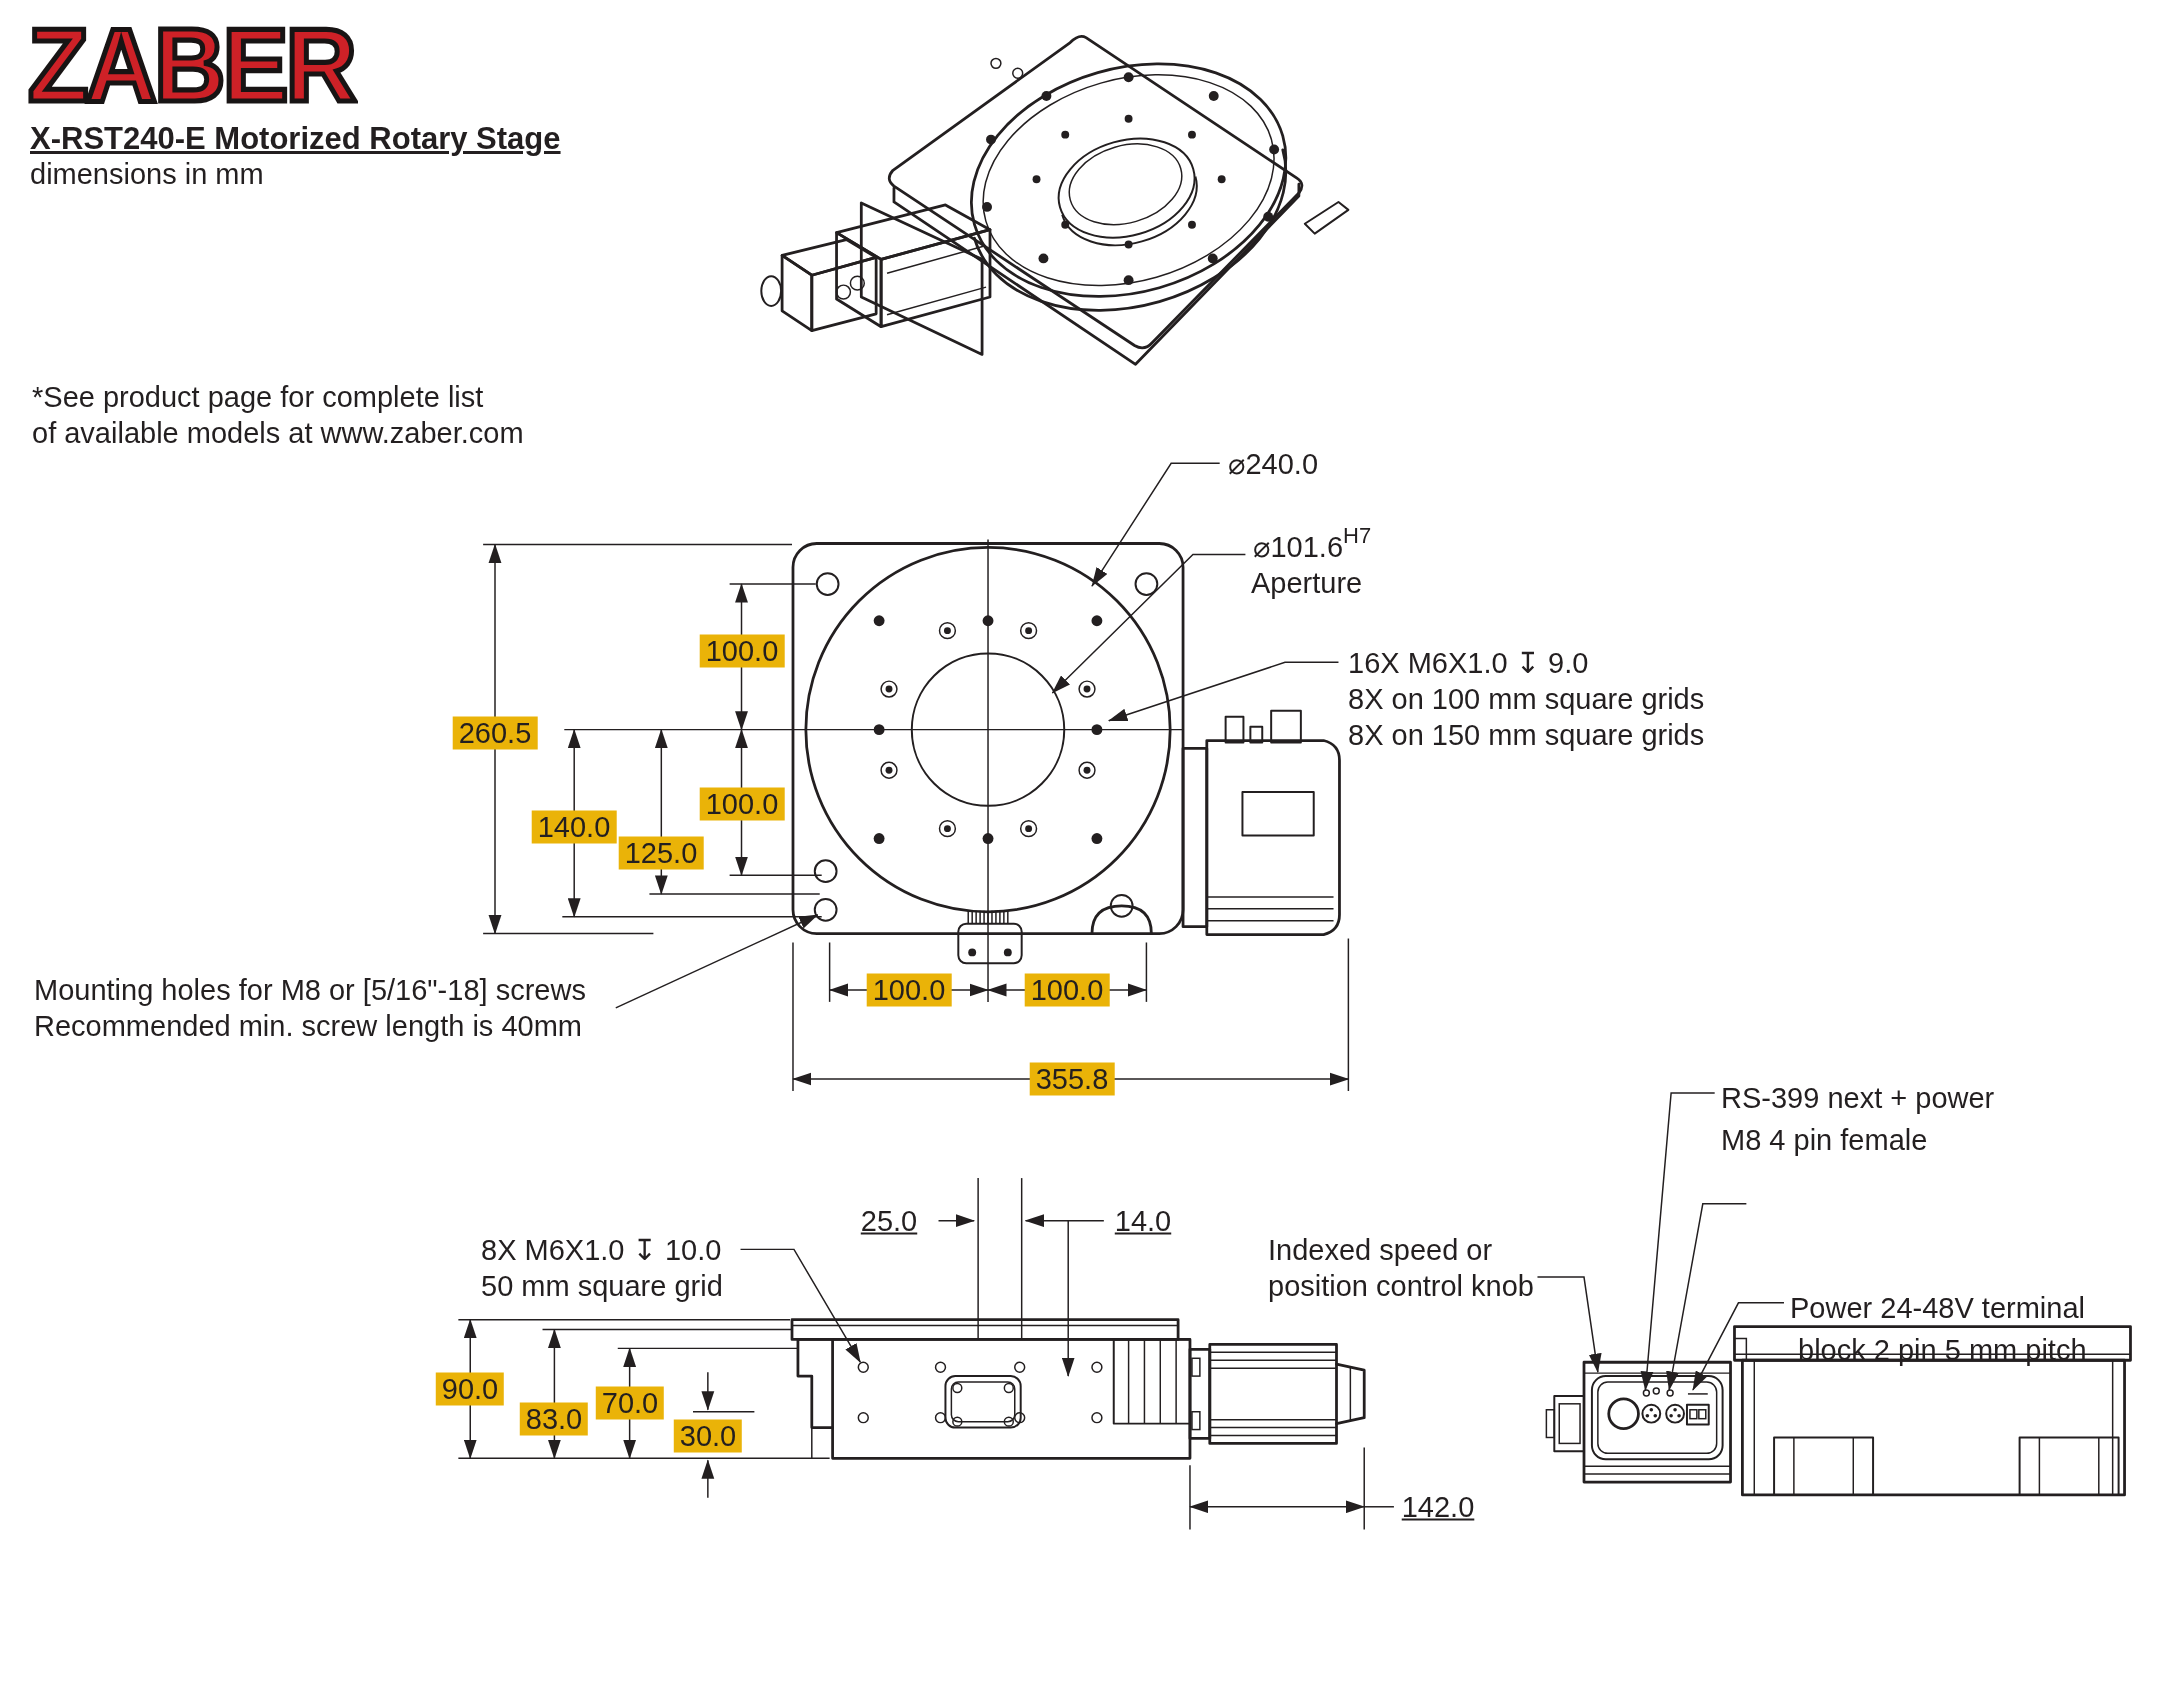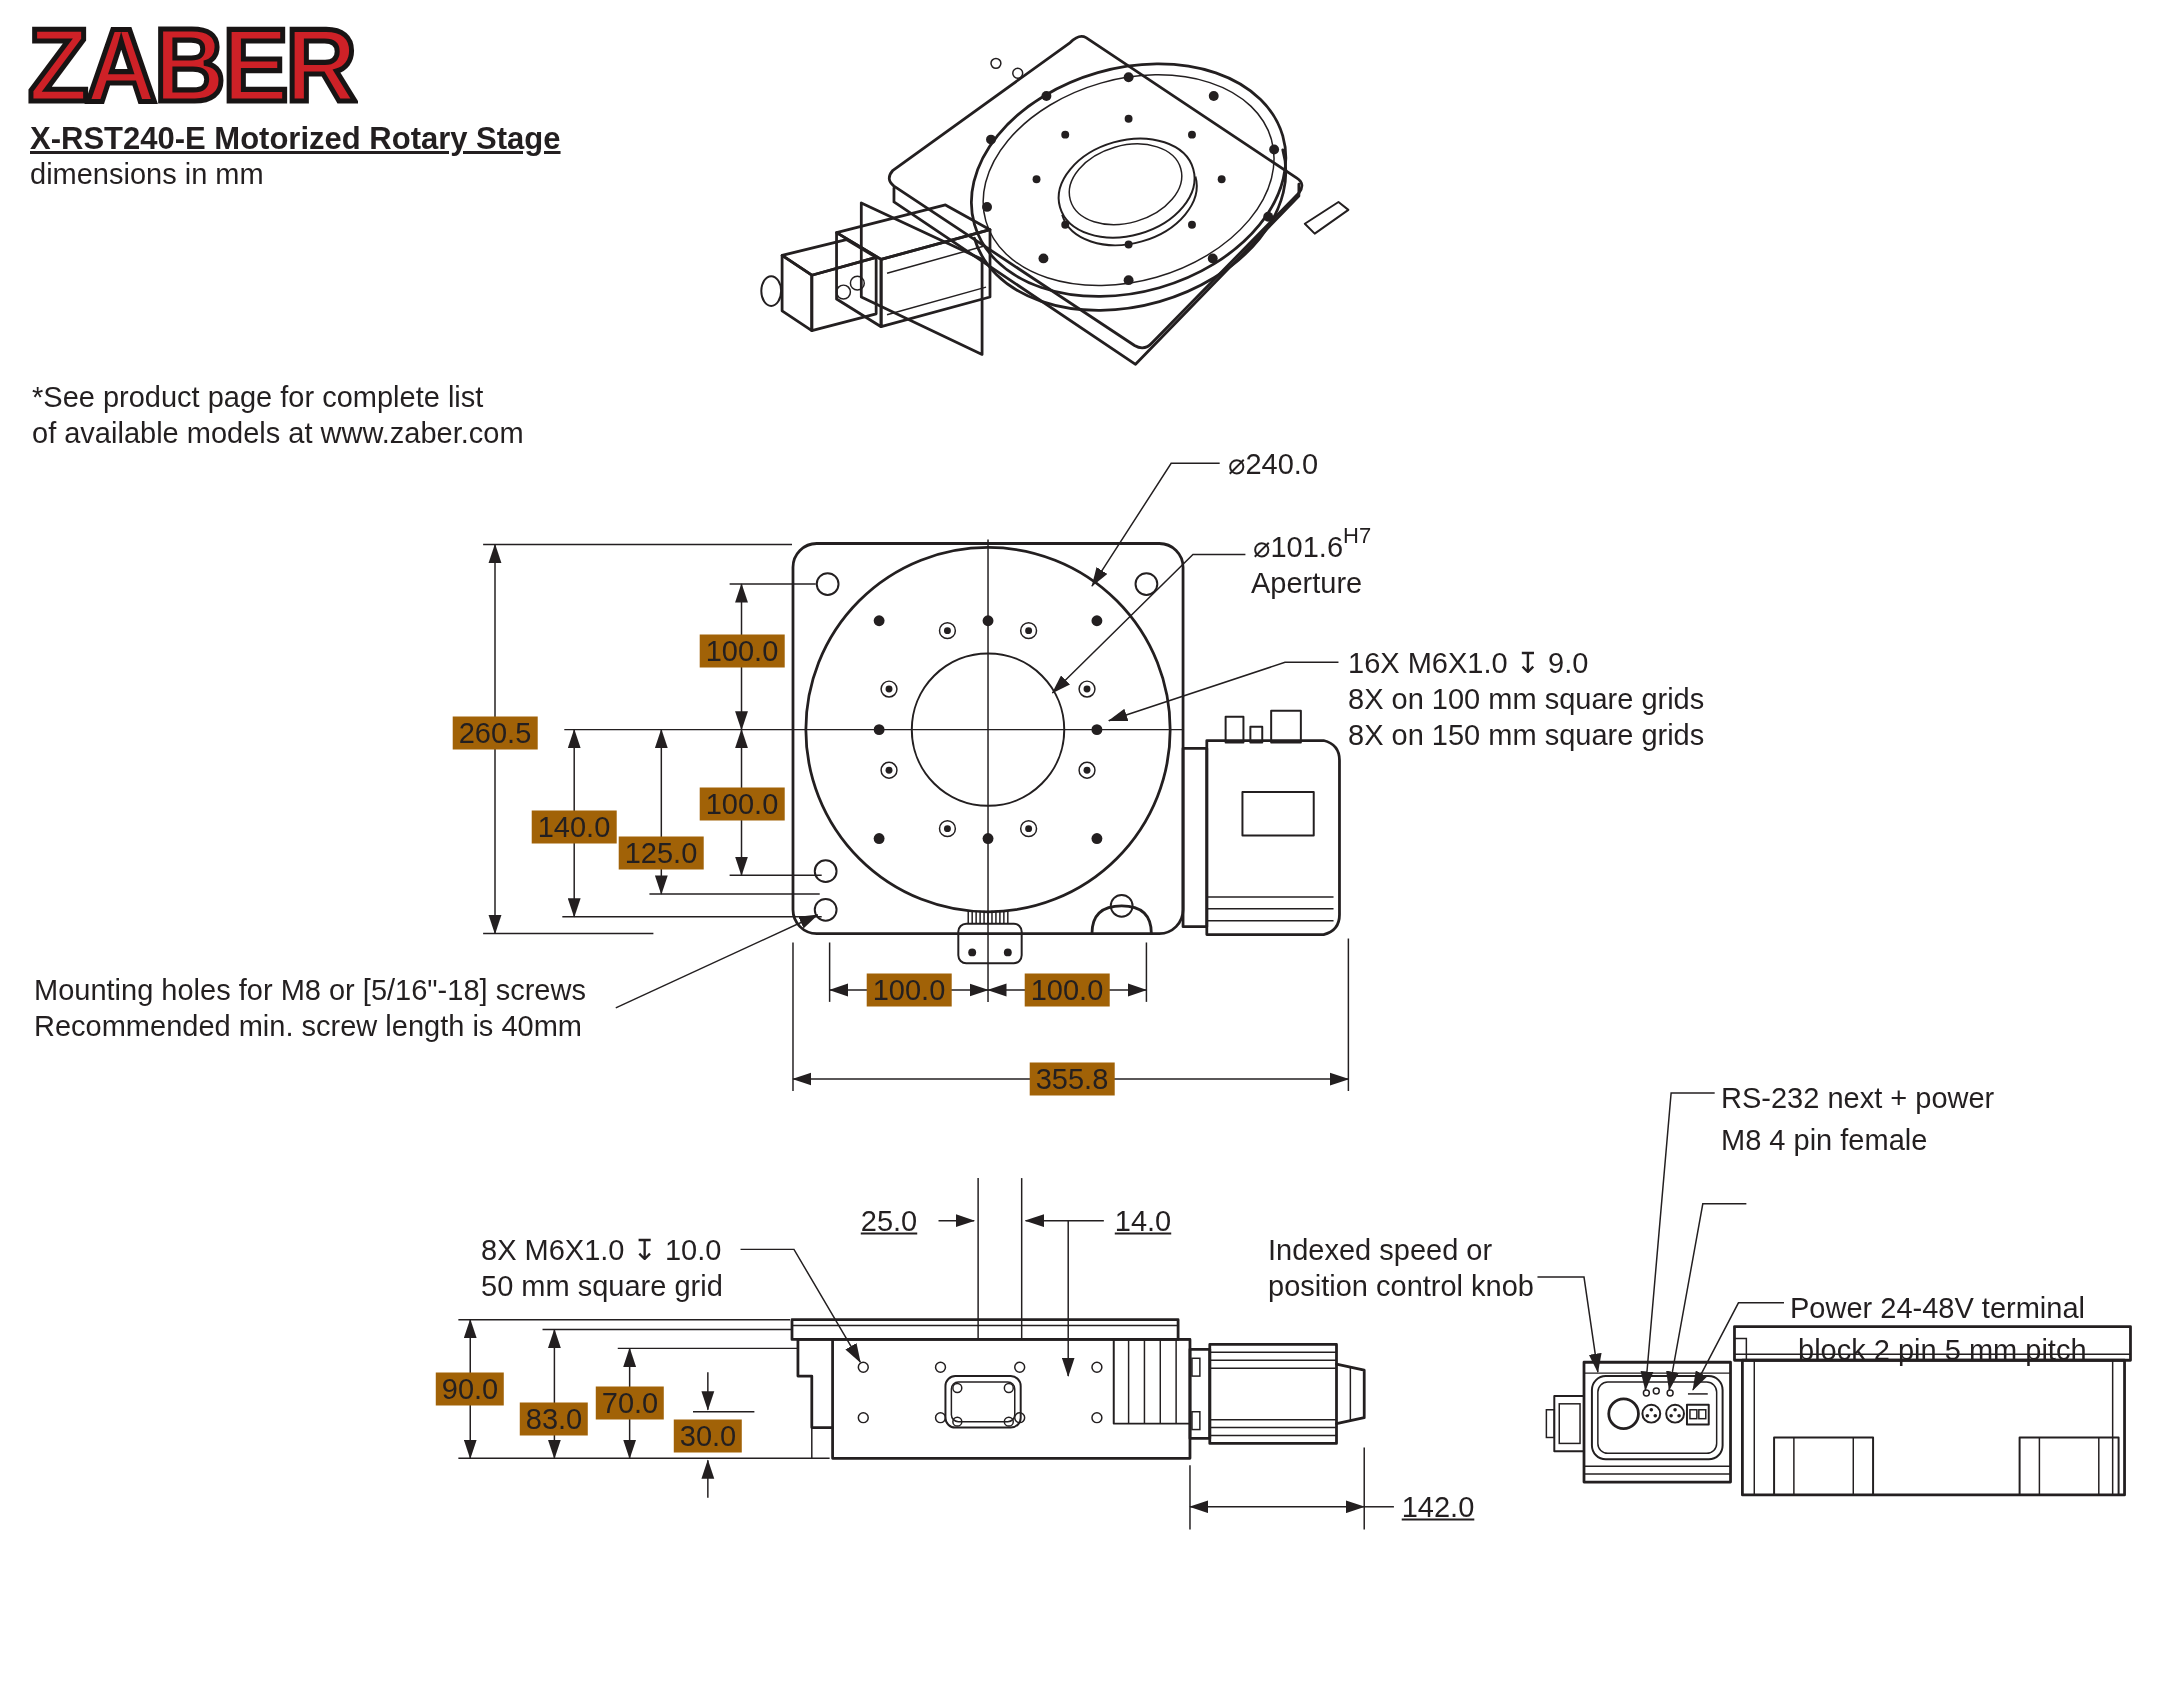--- a/index.html
+++ b/index.html
@@ -6,21 +6,21 @@
   #page{position:relative;width:2178px;height:1580px;background:#fff;overflow:hidden;
         font-family:"Liberation Sans",sans-serif;color:#231f20;}
   #art{position:absolute;left:0;top:0;}
   
   .o{fill:none;stroke:#231f20;stroke-width:2.8;stroke-linejoin:round;stroke-linecap:round;}
   .m{fill:none;stroke:#231f20;stroke-width:2;stroke-linejoin:round;}
   .t{fill:none;stroke:#231f20;stroke-width:1.5;}
   .d{fill:#231f20;stroke:none;}
   .lbl{position:absolute;font-size:29px;line-height:34px;white-space:nowrap;}
   .dim{position:absolute;font-size:29px;white-space:nowrap;transform:translate(-50%,-50%);
-       background:#a16207;padding:0 6px;}
+       background:#eab308;padding:0 6px;}
   .nob{background:none;padding:0;text-decoration:underline;}
   .logo{position:absolute;left:28px;top:6px;font-size:99px;font-weight:900;letter-spacing:-3px;
         color:#ce2127;-webkit-text-stroke:5px #181414;transform:scaleY(1.04);transform-origin:0 0;}
   .title{position:absolute;left:30px;top:121px;font-size:31px;font-weight:bold;text-decoration:underline;}
   .units{position:absolute;left:30px;top:158px;font-size:29px;}
   .foot{position:absolute;left:32px;top:1630px;font-size:16px;color:#666;}
   sup.tol{font-size:22px;vertical-align:14px;}
 </style>
 </head>
 <body>
@@ -374,21 +374,21 @@
 <div class="dim" style="left:554px;top:1419px;">83.0</div>
 <div class="dim" style="left:630px;top:1403px;">70.0</div>
 <div class="dim" style="left:708px;top:1436px;">30.0</div>
 <div class="dim nob" style="left:1438px;top:1507px;">142.0</div>
 
 <div class="lbl" style="left:1268px;top:1232px;line-height:36px;">
   <div>Indexed speed or</div>
   <div>position control knob</div>
 </div>
 <div class="lbl" style="left:1721px;top:1077px;line-height:42px;">
-  <div>RS-232 next + power</div>
+  <div>RS-399 next + power</div>
   <div>M8 4 pin female</div>
 </div>
 <div class="lbl" style="left:1790px;top:1287px;line-height:42px;">
   <div>Power 24-48V terminal</div>
   <div style="padding-left:8px;">block 2 pin 5 mm pitch</div>
 </div>
 
 <div class="foot">DWG 3718 R01</div>
 
 </div>

